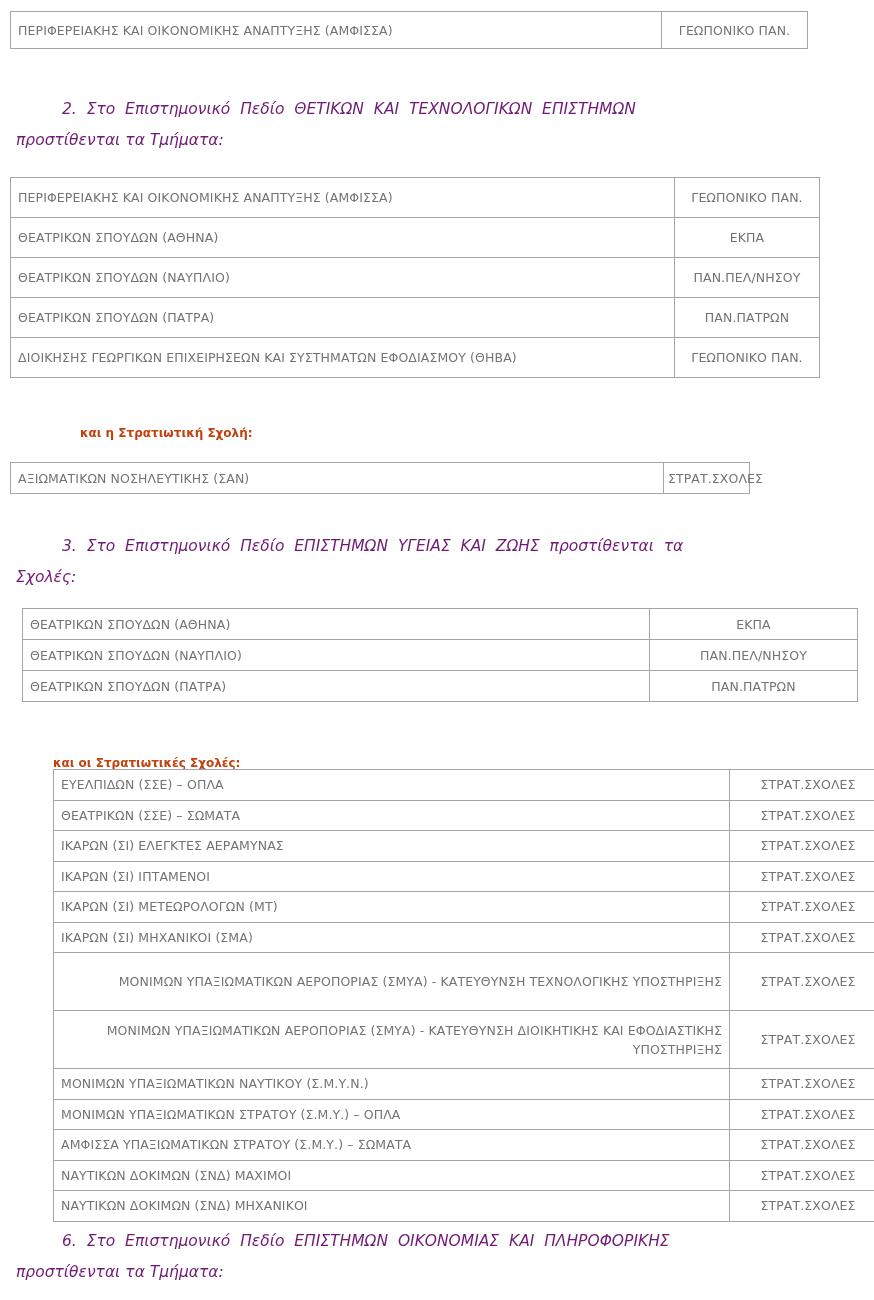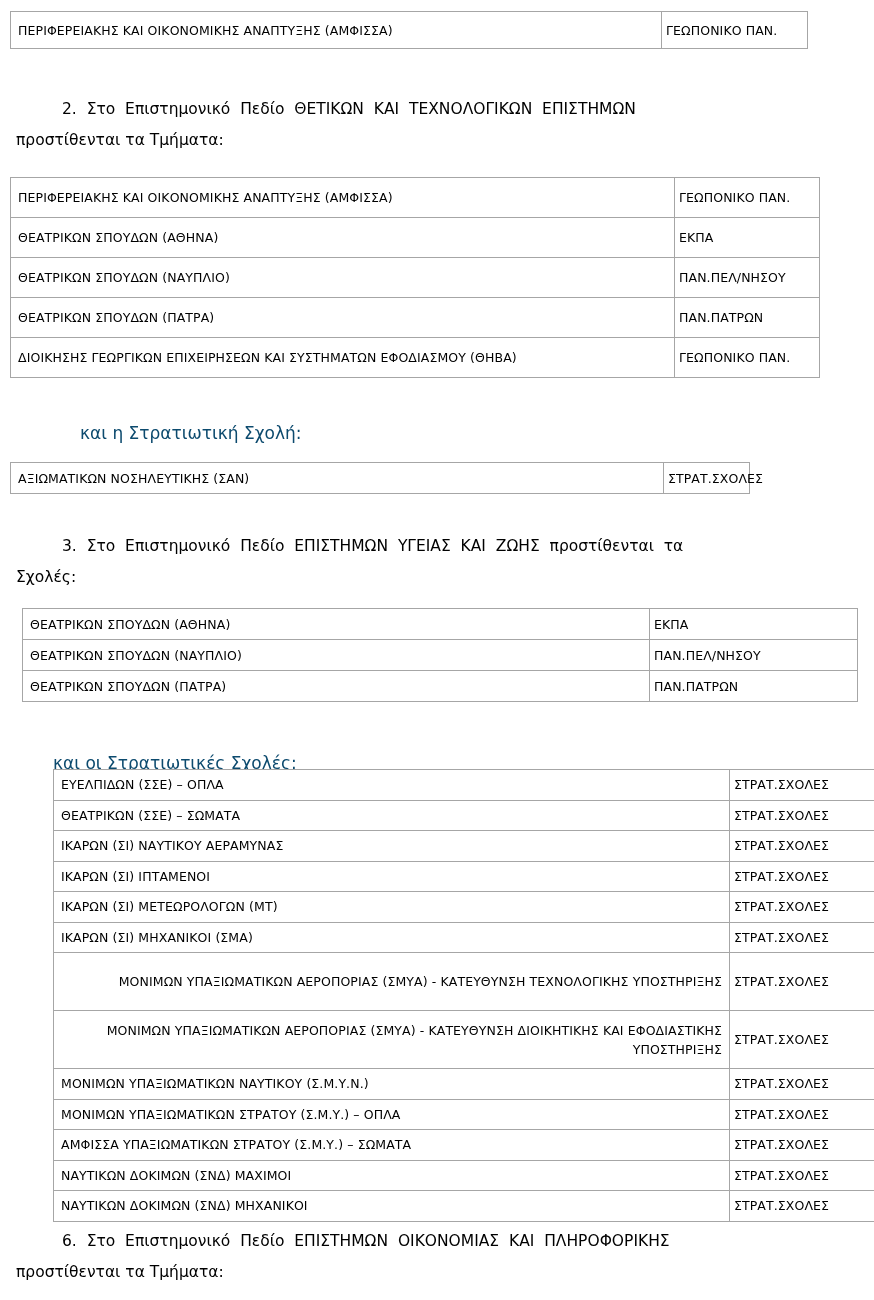--- a/index.html
+++ b/index.html
@@ -21,54 +21,56 @@
     position: relative;
     width: 874px;
     height: 1300px;
   }
 
   
   .para {
     position: absolute;
     font-size: 15.5px;
     line-height: 31px;
-    color: #000000;
+    color: #701a75;
     text-align: justify;
     text-justify: inter-word;
+    font-style: italic;
   }
   .para .ln {
     display: block;
     white-space: pre;
   }
 
   .lead {
     position: absolute;
-    font-size: 17px;
+    font-size: 12px;
     line-height: 31px;
-    color: #0c4a6e;
+    color: #c2410c;
     white-space: pre;
+    font-weight: bold;
   }
 
   
   table.doc {
     position: absolute;
     border-collapse: collapse;
     table-layout: fixed;
     background: #fff;
   }
   table.doc td {
     border: 1px solid #a6a6a6;
     padding: 0 7px;
     font-size: 12.5px;
-    color: #000000;
+    color: #737373;
     vertical-align: middle;
     letter-spacing: 0.1px;
   }
   table.doc td.inst {
-    text-align: left;
+    text-align: center;
     padding: 0 4px;
   }
   table.doc td.dept {
     text-align: left;
   }
 
   
   #t1 { left: 10px;  top: 11px;  width: 798px; }
   #t1 td { height: 36px; }
   #t1 td.dept { width: 636px; }
@@ -174,21 +176,21 @@
     <tbody>
       <tr>
         <td class="dept">ΕΥΕΛΠΙΔΩΝ (ΣΣΕ) – ΟΠΛΑ</td>
         <td class="inst">ΣΤΡΑΤ.ΣΧΟΛΕΣ</td>
       </tr>
       <tr>
         <td class="dept">ΘΕΑΤΡΙΚΩΝ (ΣΣΕ) – ΣΩΜΑΤΑ</td>
         <td class="inst">ΣΤΡΑΤ.ΣΧΟΛΕΣ</td>
       </tr>
       <tr>
-        <td class="dept">ΙΚΑΡΩΝ (ΣΙ) ΝΑΥΤΙΚΟΥ ΑΕΡΑΜΥΝΑΣ</td>
+        <td class="dept">ΙΚΑΡΩΝ (ΣΙ) ΕΛΕΓΚΤΕΣ ΑΕΡΑΜΥΝΑΣ</td>
         <td class="inst">ΣΤΡΑΤ.ΣΧΟΛΕΣ</td>
       </tr>
       <tr>
         <td class="dept">ΙΚΑΡΩΝ (ΣΙ) ΙΠΤΑΜΕΝΟΙ</td>
         <td class="inst">ΣΤΡΑΤ.ΣΧΟΛΕΣ</td>
       </tr>
       <tr>
         <td class="dept">ΙΚΑΡΩΝ (ΣΙ) ΜΕΤΕΩΡΟΛΟΓΩΝ (ΜΤ)</td>
         <td class="inst">ΣΤΡΑΤ.ΣΧΟΛΕΣ</td>
       </tr>

